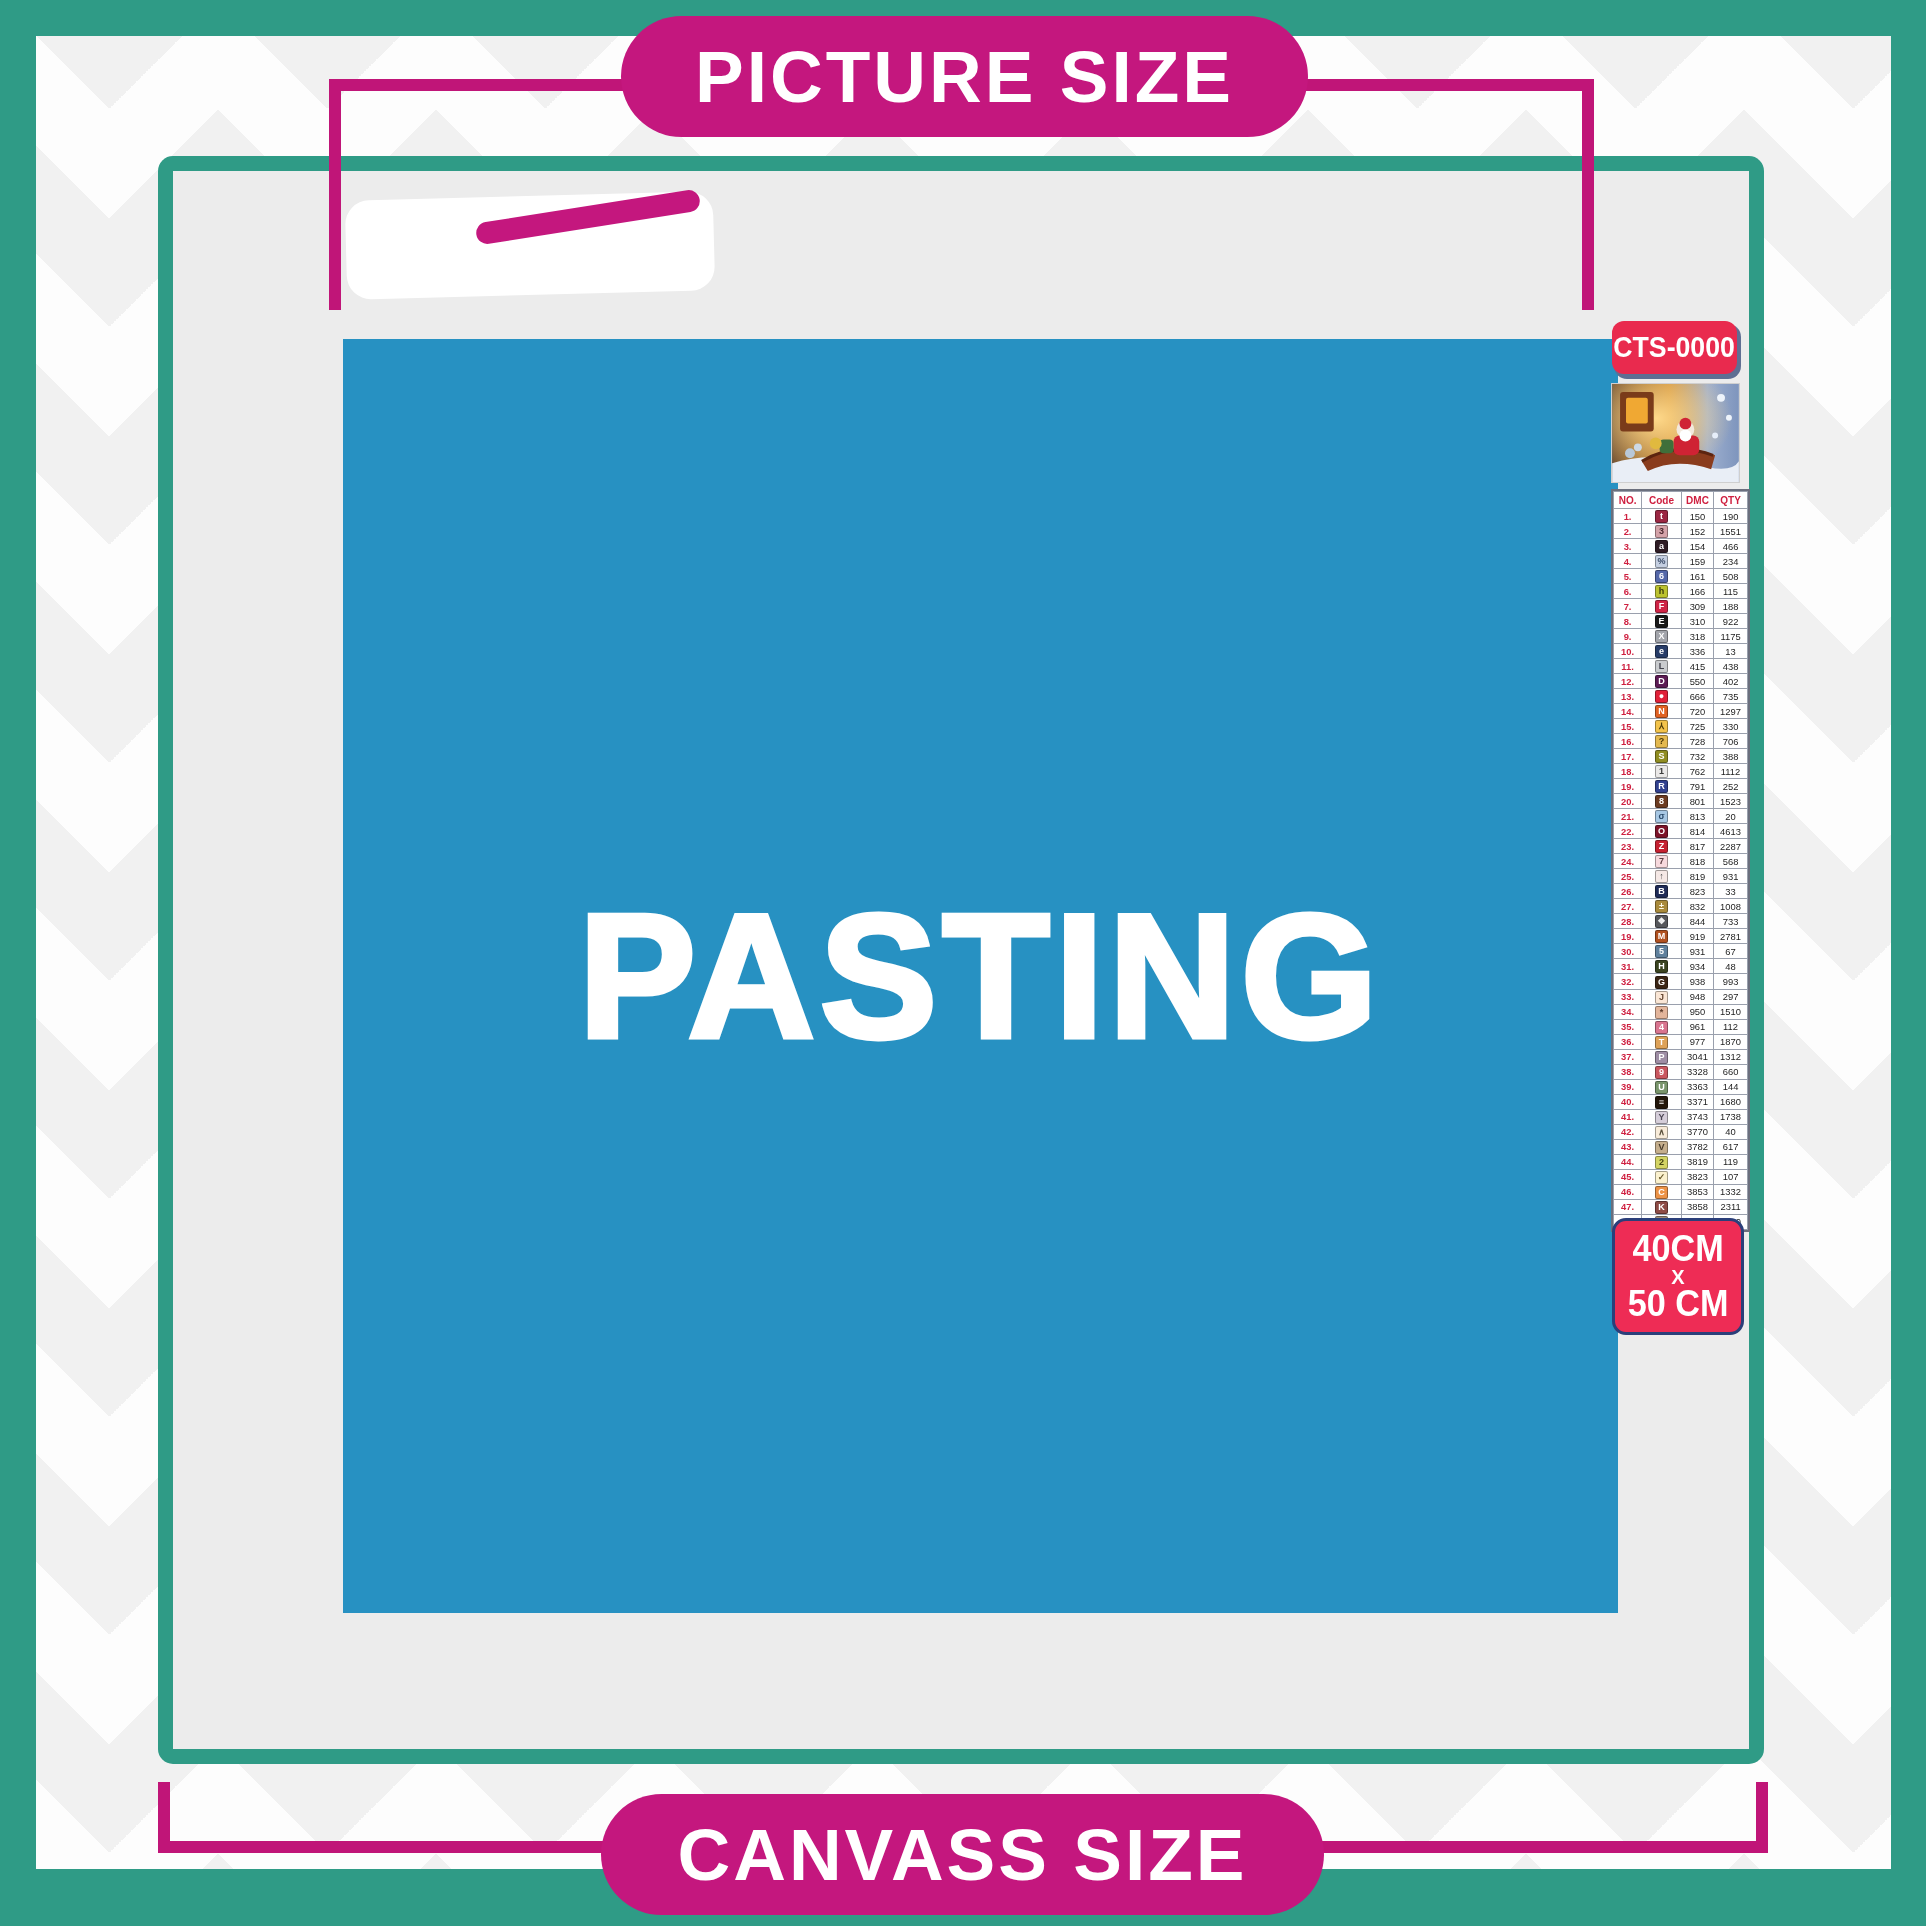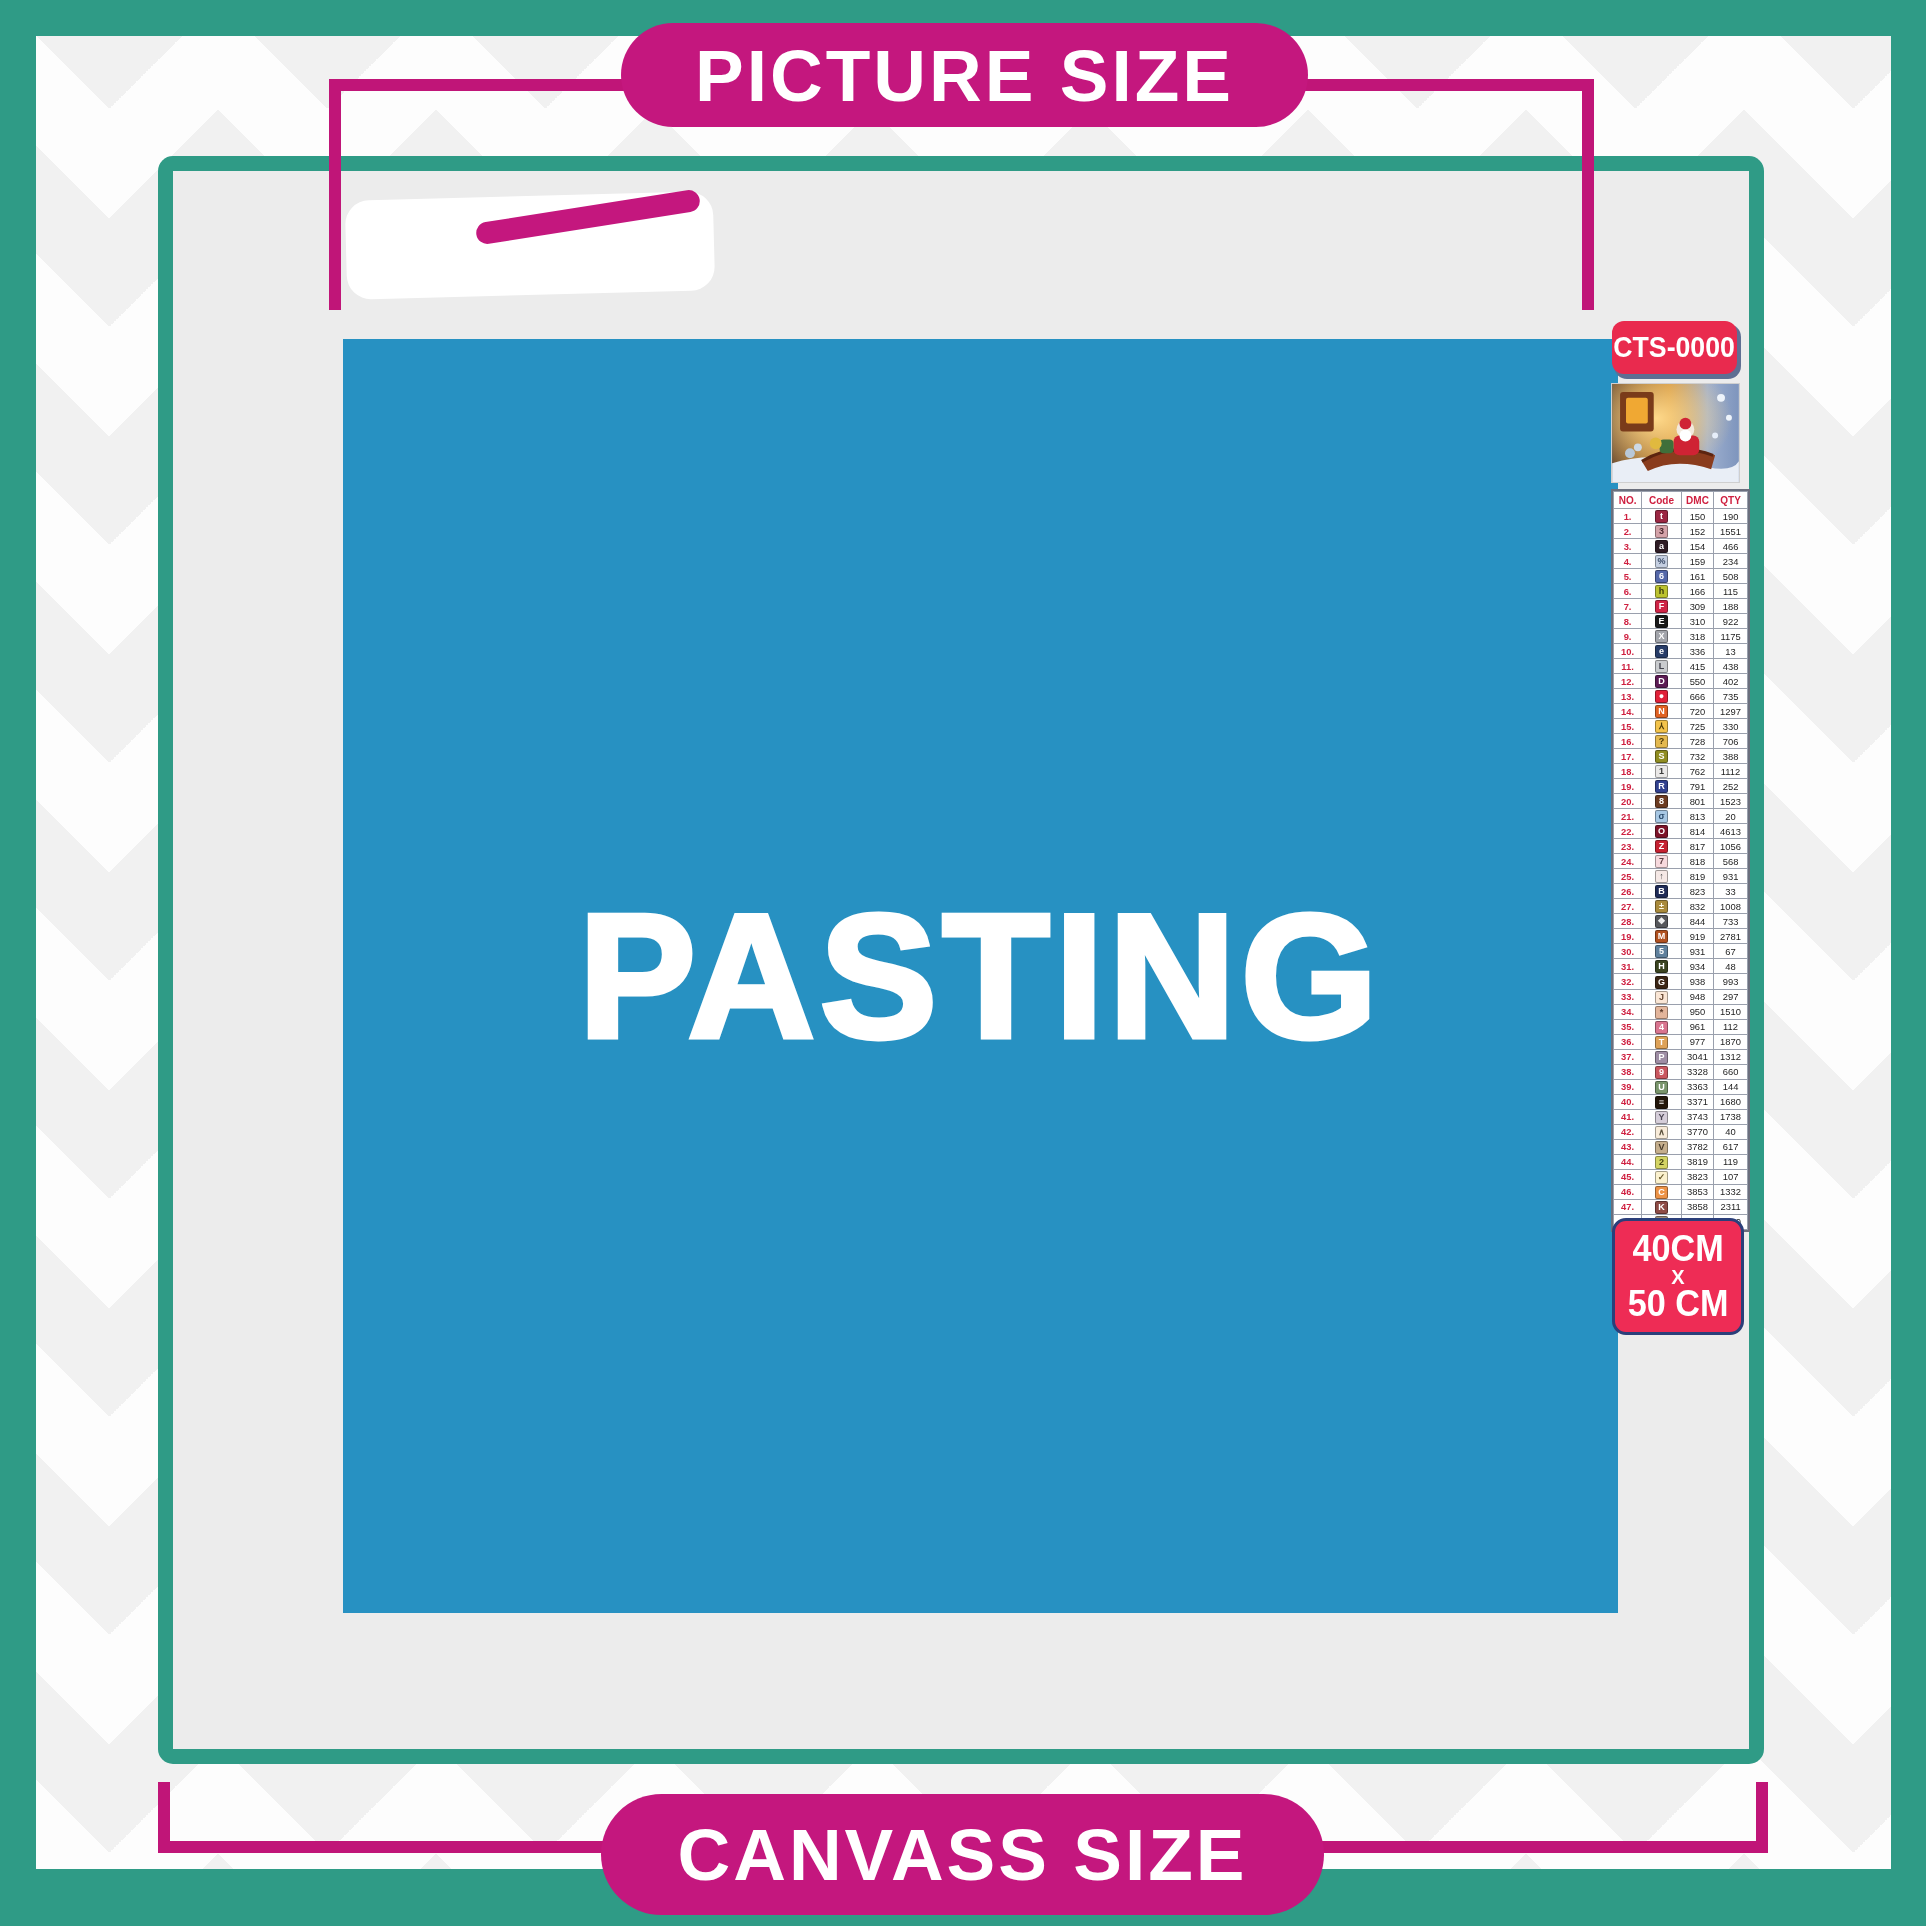--- a/index.html
+++ b/index.html
@@ -35,21 +35,21 @@
   .b-top-line{left:329px;top:79px;width:1265px;height:12px;}
   .b-top-left{left:329px;top:79px;width:12px;height:231px;}
   .b-top-right{left:1582px;top:79px;width:12px;height:231px;}
   .b-bot-line{left:158px;top:1841px;width:1610px;height:12px;}
   .b-bot-left{left:158px;top:1782px;width:12px;height:71px;}
   .b-bot-right{left:1756px;top:1782px;width:12px;height:71px;}
 
   .pill{position:absolute;background:#c4177e;border-radius:61px;z-index:4;
     display:flex;align-items:center;justify-content:center;
     color:#fff;font-weight:bold;font-size:73px;letter-spacing:3px;}
-  .pill-top{left:621px;top:23px;width:687px;height:104px;}
+  .pill-top{left:621px;top:16px;width:687px;height:121px;}
   .pill-bottom{left:601px;top:1794px;width:723px;height:121px;}
 
   
   .logo{position:absolute;left:348px;top:184px;width:364px;height:115px;z-index:3;}
   .logo-sticker{position:absolute;left:0;top:14px;width:100%;height:95px;background:#ffffff;
     border-radius:22px;transform:rotate(-1.5deg);box-shadow:0 0 0 2px #ffffff;}
   .logo-row{position:absolute;left:10px;bottom:6px;display:flex;align-items:baseline;}
   .logo-my{color:#c4177e;font-weight:bold;font-size:53px;letter-spacing:1px;}
   .logo-craft{color:#2f9b86;font-family:"Liberation Serif", serif;font-style:italic;font-weight:bold;
     font-size:91px;line-height:0.8;margin:0 2px 0 2px;}
@@ -296,21 +296,21 @@
           <tr>
             <td class="no">22.</td>
             <td><span class="chip" style="background: rgb(125, 19, 41); color: rgb(255, 255, 255);">O</span></td>
             <td>814</td>
             <td>4613</td>
           </tr>
           <tr>
             <td class="no">23.</td>
             <td><span class="chip" style="background: rgb(198, 33, 49); color: rgb(255, 255, 255);">Z</span></td>
             <td>817</td>
-            <td>1056</td>
+            <td>2287</td>
           </tr>
           <tr>
             <td class="no">24.</td>
             <td><span class="chip" style="background: rgb(247, 217, 221); color: rgb(91, 59, 65);">7</span></td>
             <td>818</td>
             <td>568</td>
           </tr>
           <tr>
             <td class="no">25.</td>
             <td><span class="chip" style="background: rgb(245, 232, 229); color: rgb(75, 75, 75);">↑</span></td>

